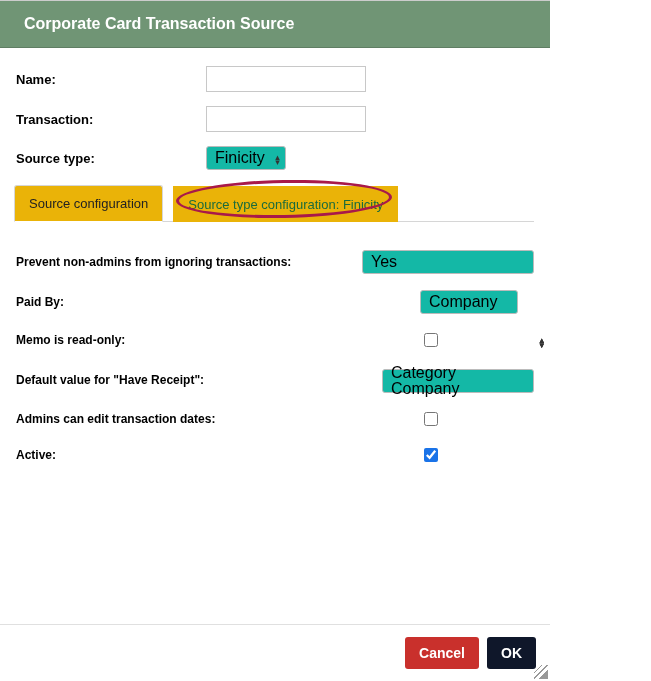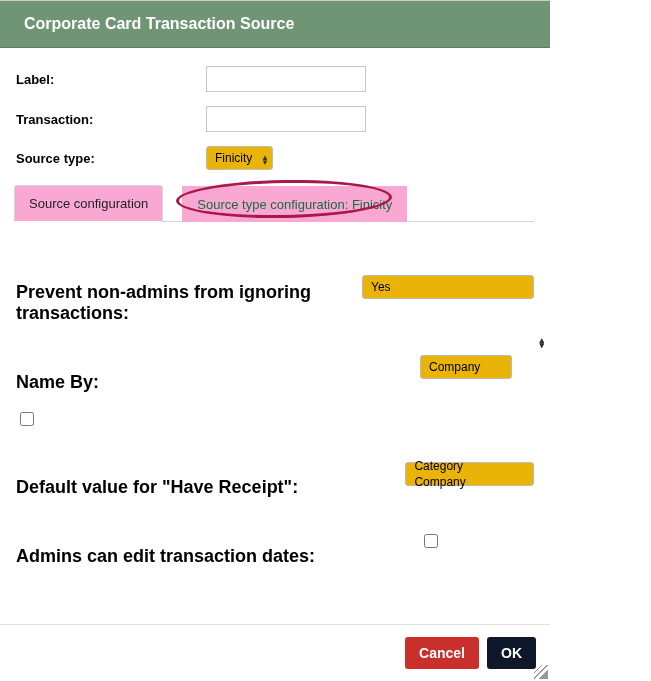--- a/index.html
+++ b/index.html
@@ -45,22 +45,22 @@
     border: 1px solid #c8c8c8;
     padding: 2px 6px;
     font-size: 13px;
   }
   .form-row .select-wrap {
     position: relative;
     display: inline-block;
   }
   .select {
     border: 1px solid #bbb;
-    background: #eab308;
-    font-size: 12px;
+    background: #14b8a6;
+    font-size: 16px;
     padding: 3px 20px 3px 8px;
     border-radius: 3px;
     appearance: none;
     height: 24px;
     line-height: 16px;
     display: inline-flex;
     align-items: center;
   }
   .select-caret {
     position: absolute;
@@ -79,24 +79,24 @@
     border-bottom: 1px solid #d6d6d6;
     margin: 10px 0 28px -2px;
     position: relative;
   }
   .tab {
     padding: 10px 14px 10px 14px;
     font-size: 13px;
     color: #333;
     border: 1px solid transparent;
     border-bottom: none;
-    margin-right: 19px;
+    margin-right: 10px;
     position: relative;
     top: 1px;
-    background: #f9a8d4;
+    background: #eab308;
     cursor: pointer;
   }
   .tab.active {
     border-color: #d6d6d6;
     border-bottom: 1px solid #fff;
     border-radius: 3px 3px 0 0;
     color: #222;
   }
   .tab.highlighted {
     color: #1a6b3c;
@@ -113,23 +113,22 @@
     transform: rotate(-1deg);
     z-index: 5;
   }
   .settings-row {
     display: flex;
     align-items: center;
     margin-bottom: 16px;
   }
   .settings-row .slabel {
     font-weight: bold;
-    font-size: 18px;
+    font-size: 12px;
     width: 404px;
-    margin-top: 32px;
   }
   .settings-row .scontrol {
     display: flex;
     align-items: center;
   }
   .checkbox {
     width: 14px; height: 14px;
     accent-color: #1a73e8;
   }
   .footer {
@@ -163,21 +162,21 @@
 </style>
 </head>
 <body>
 
 <div class="window">
   <div class="titlebar">Corporate Card Transaction Source</div>
 
   <div class="content">
 
     <div class="form-row">
-      <label>Label:</label>
+      <label>Name:</label>
       <input type="text" value="" style="">
     </div>
     <div class="form-row">
       <label>Transaction:</label>
       <input type="text" value="" style="">
     </div>
     <div class="form-row">
       <label>Source type:</label>
       <span class="select-wrap">
         <span class="select">Finicity</span>
@@ -202,33 +201,34 @@
           <span class="select-caret">
               <span>▴</span>
               <span>▾</span>
             </span>
         </span>
       </div>
     </div>
 
 
     <div class="settings-row">
-      <div class="slabel">Name By:</div>
+      <div class="slabel">Paid By:</div>
       <div class="scontrol">
         <span class="select-wrap">
           <span class="select wide-select">Company</span>
           <span class="select-caret">
               <span>▴</span>
               <span>▾</span>
             </span>
         </span>
       </div>
     </div>
 
     <div class="settings-row">
+      <div class="slabel">Memo is read-only:</div>
       <div class="scontrol">
         <input type="checkbox" class="checkbox" style="">
       </div>
     </div>
 
     <div class="settings-row">
       <div class="slabel">Default value for "Have Receipt":</div>
       <div class="scontrol">
         <span class="select-wrap">
           <span class="select">Category Company</span>
@@ -240,20 +240,26 @@
       </div>
     </div>
 
     <div class="settings-row">
       <div class="slabel">Admins can edit transaction dates:</div>
       <div class="scontrol">
         <input type="checkbox" class="checkbox" style="">
       </div>
     </div>
 
+    <div class="settings-row">
+      <div class="slabel">Active:</div>
+      <div class="scontrol">
+        <input type="checkbox" class="checkbox" checked="" style="">
+      </div>
+    </div>
 
   </div>
 
   <div class="footer">
     <button class="btn btn-cancel">Cancel</button>
     <button class="btn btn-ok">OK</button>
   </div>
 
   <div class="resize-grip"></div>
 </div>

